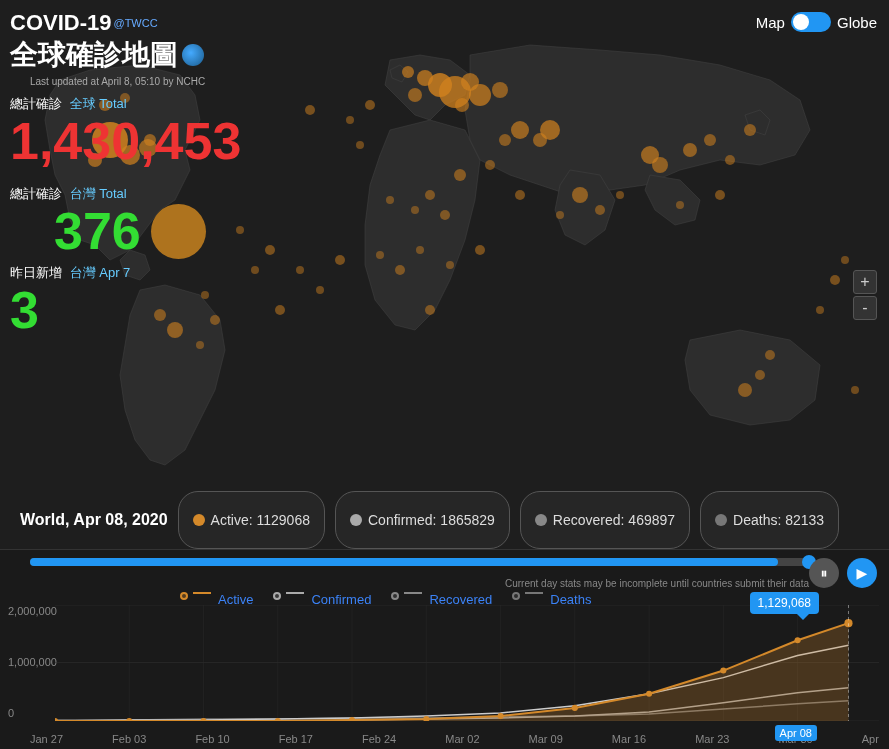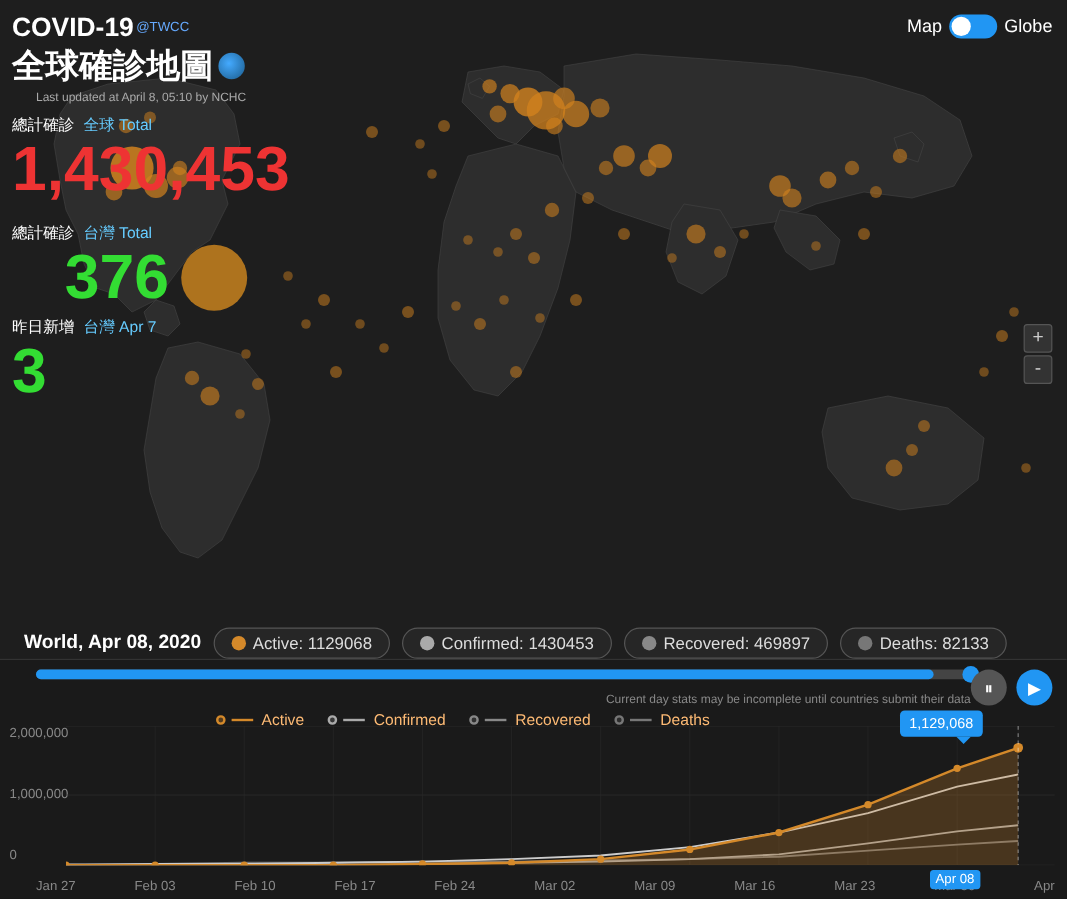--- a/index.html
+++ b/index.html
@@ -210,21 +210,21 @@
       font-size: 16px;
       font-weight: bold;
       color: #fff;
       white-space: nowrap;
     }
 
     .stat-pill {
       background: rgba(40,40,40,0.88);
       border: 1px solid #555;
       border-radius: 20px;
-      padding: 4px 14px;
+      padding: 20px 14px;
       font-size: 14px;
       display: flex;
       align-items: center;
       gap: 6px;
       color: #ddd;
     }
 
     .dot {
       width: 12px;
       height: 12px;
@@ -313,23 +313,23 @@
       top: 42px;
       left: 180px;
       display: flex;
       gap: 20px;
       z-index: 10;
       font-size: 13px;
     }
 
     .legend-item {
       display: flex;
-      align-items: center;
+      align-items: flex-start;
       gap: 5px;
-      color: #fdba74;
+      color: #3b82f6;
     }
     .legend-dot-circle {
       width: 8px; height: 8px; border-radius: 50%; border: 2px solid;
       display: inline-block;
     }
 
     
     #y-axis {
       position: absolute;
       left: 8px;
@@ -561,21 +561,21 @@
 <div id="location-bar">
   <span id="world-date">World, Apr 08, 2020</span>
 
   <div class="stat-pill">
     <span class="dot dot-active"></span>
     <span>Active: 1129068</span>
   </div>
 
   <div class="stat-pill">
     <span class="dot dot-confirmed"></span>
-    <span>Confirmed: 1430453</span>
+    <span>Confirmed: 1865829</span>
   </div>
 
   <div class="stat-pill">
     <span class="dot dot-recovered"></span>
     <span>Recovered: 469897</span>
   </div>
 
   <div class="stat-pill">
     <span class="dot dot-deaths"></span>
     <span>Deaths: 82133</span>

